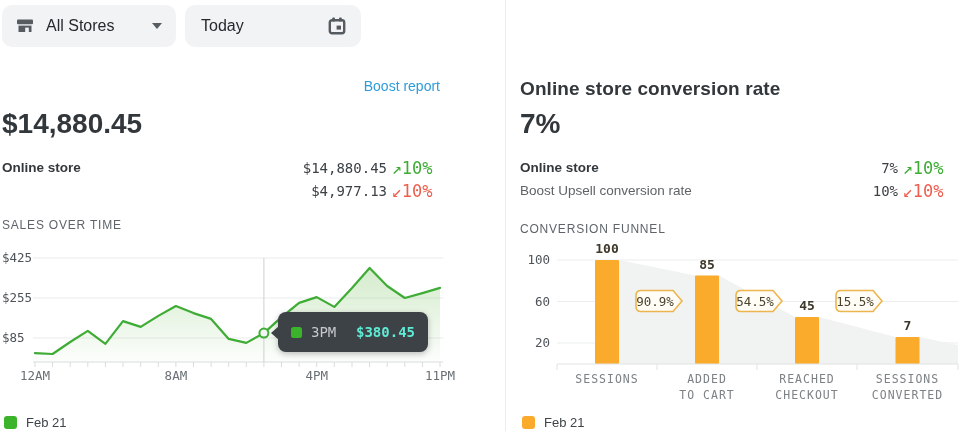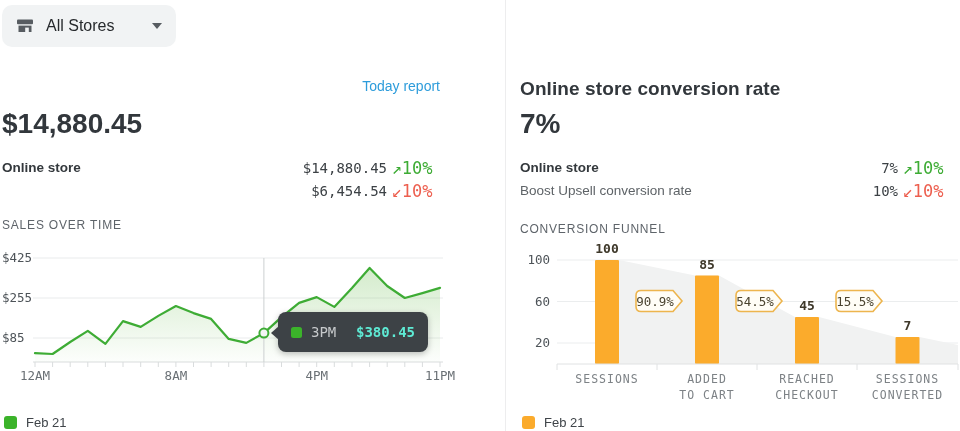--- a/index.html
+++ b/index.html
@@ -75,39 +75,48 @@
   <div class="pill pill-store">
     <svg width="18" height="18" viewBox="0 0 18 18">
       <rect x="1" y="2.6" width="16" height="4.6" rx="1" fill="#575c61"></rect>
       <path d="M2.5 8.6h13v6.4h-13z" fill="#575c61"></path>
       <rect x="9.2" y="10.6" width="3.6" height="4.4" fill="#f1f3f4"></rect>
     </svg>
     <span class="pill-label">All Stores</span>
     <span class="chevron"></span>
   </div>
 
+  <div class="pill pill-date">
+    <span class="pill-label">Today</span>
+    <svg class="icon-right" width="20" height="20" viewBox="0 0 20 20">
+      <rect x="5.2" y="1.6" width="2.8" height="4" rx="0.9" fill="#565b60"></rect>
+      <rect x="12" y="1.6" width="2.8" height="4" rx="0.9" fill="#565b60"></rect>
+      <rect x="2.8" y="4.2" width="14.4" height="13" rx="2.2" fill="none" stroke="#565b60" stroke-width="2.4"></rect>
+      <rect x="9.6" y="9.6" width="4.4" height="4" fill="#565b60"></rect>
+    </svg>
+  </div>
 
   <div class="vdivider"></div>
 
   <div class="panel panel-left">
     <div class="title-row">
-      <a class="view-report">Today report</a>
+      <a class="view-report">Boost report</a>
     </div>
     <div class="big-value">$14,880.45</div>
 
     <div class="rows">
       <div class="metric-row">
         <span class="metric-label-strong">Online store</span>
         <span class="metric-spacer"></span>
         <span class="metric-value mono">$14,880.45</span>
         <span class="metric-delta mono delta-up"><span>↗</span><span>10%</span></span>
       </div>
       <div class="metric-row">
         <span class="metric-spacer"></span>
-        <span class="metric-value mono">$6,454.54</span>
+        <span class="metric-value mono">$4,977.13</span>
         <span class="metric-delta mono delta-down"><span>↙</span><span>10%</span></span>
       </div>
     </div>
 
     <div class="section-title">SALES OVER TIME</div>
 
     <svg id="sales-svg" class="chart-svg" width="460" height="145">
         <defs>
           <linearGradient id="gfill" x1="0" y1="0" x2="0" y2="1">
             <stop offset="0" stop-color="#7cc465" stop-opacity="0.33"></stop>

